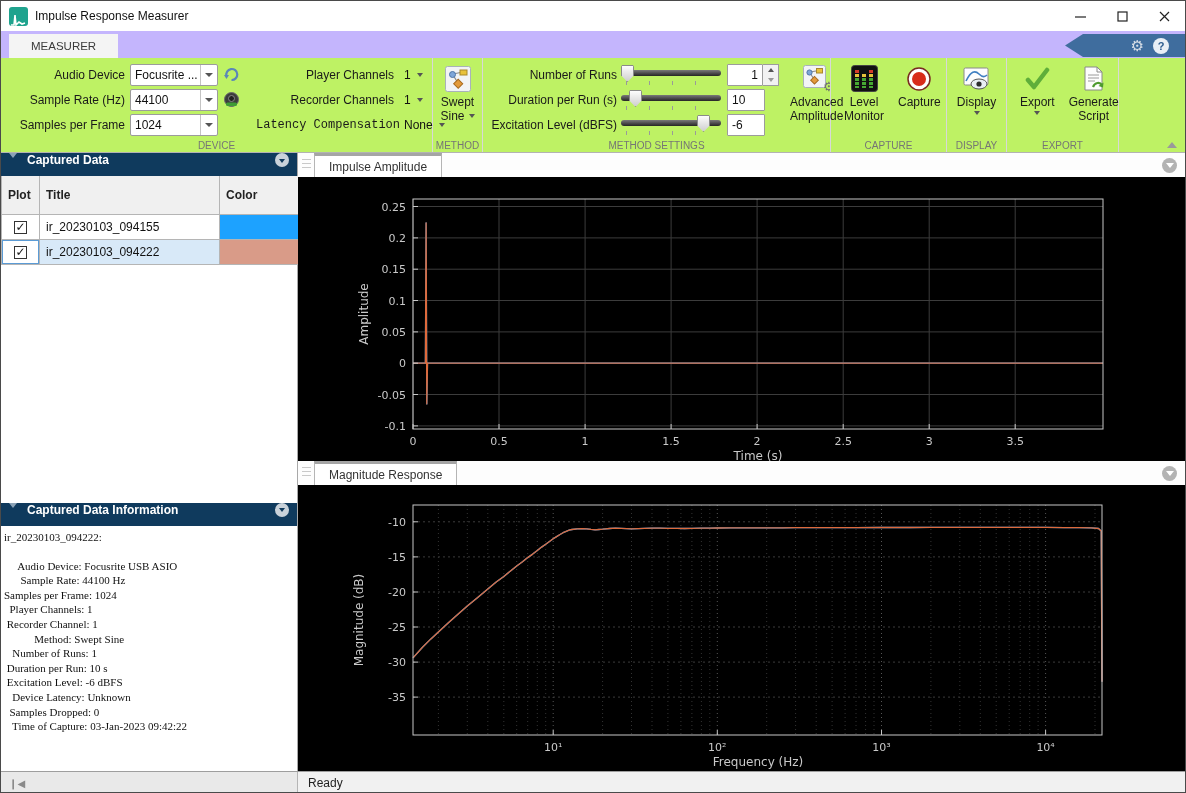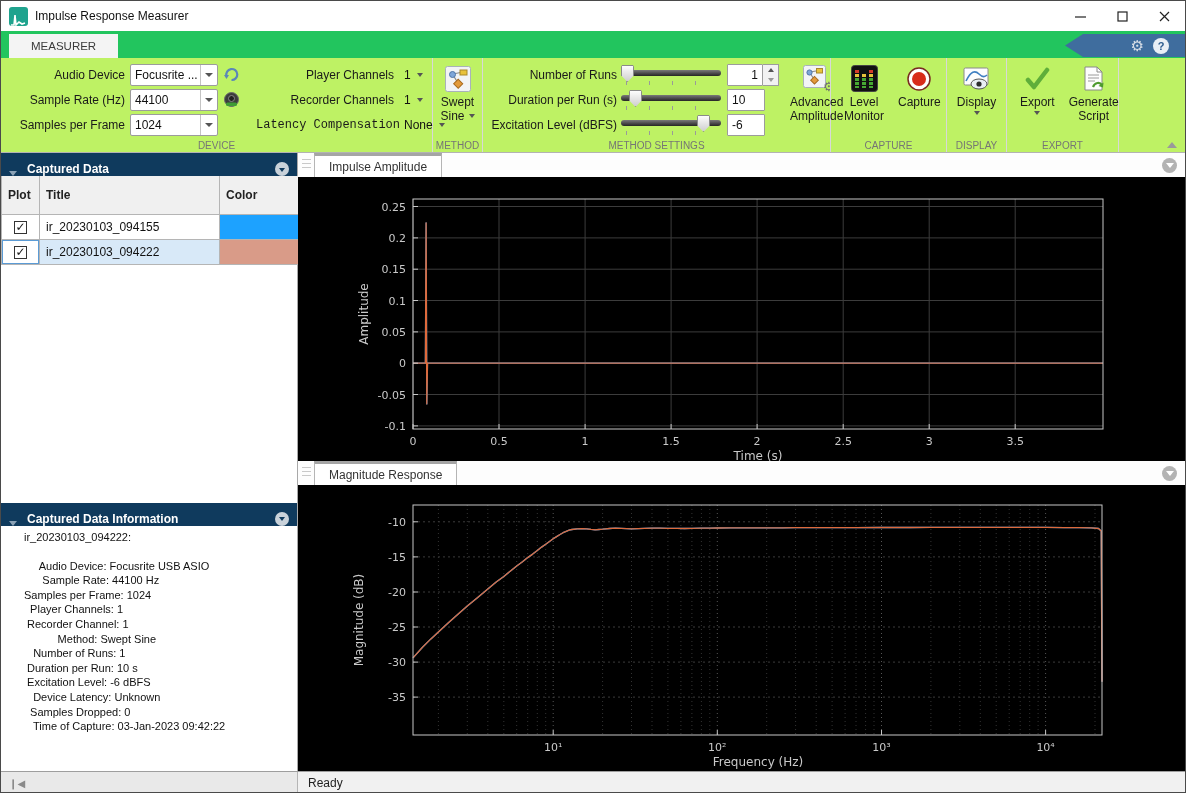--- a/index.html
+++ b/index.html
@@ -7,21 +7,21 @@
   body { font-family:"Liberation Sans",sans-serif; background:#fff; position:relative; overflow:hidden; border:1px solid #4a4a4a; }
 
   
   .titlebar { height:30px; background:#fff; display:flex; align-items:center; }
   .app-icon { width:19px; height:19px; margin:0 7px 0 8px; border-radius:3px; background:#1fa38e; display:flex; align-items:flex-end; justify-content:center; overflow:hidden; }
   .title-text { font-size:12px; color:#111; }
   .win-controls { margin-left:auto; display:flex; }
   .win-btn { width:42px; height:30px; display:flex; align-items:center; justify-content:center; font-size:13px; color:#222; }
 
   
-  .ribbon-tabs { height:27px; background:#22c55e; display:flex; align-items:flex-end; position:relative; }
+  .ribbon-tabs { height:27px; background:#c4b5fd; display:flex; align-items:flex-end; position:relative; }
   .ribbon-tab { height:24px; margin-left:8px; background:#f4f4f4; padding:0 22px; font-size:11.5px; color:#3a3a3a; display:flex; align-items:center; }
   .qab { position:absolute; right:0; top:3px; height:23px; width:120px; background:#3f6d9e; clip-path:polygon(0 50%, 18px 0, 100% 0, 100% 100%, 18px 100%); display:flex; align-items:center; justify-content:flex-end; gap:9px; padding-right:16px; }
   .qab-gear { color:#d6dde6; font-size:15px; line-height:1; }
   .qab-help { width:16px; height:16px; border-radius:50%; background:#e9eff6; color:#2d5c8f; font-size:11px; font-weight:bold; display:flex; align-items:center; justify-content:center; }
 
   .toolbar { height:95px; background:#bef264; border-bottom:1px solid #b3b3b3; display:flex; position:relative; }
   .section { position:relative; border-right:1px solid #d8d8d8; padding:4px 6px 15px; height:100%; }
   .sec-label { position:absolute; bottom:1px; left:0; right:0; text-align:center; font-size:10px; color:#757575; white-space:nowrap; }
   .rows { display:flex; flex-direction:column; }
   .row { display:flex; align-items:center; height:25px; }
@@ -47,35 +47,35 @@
 
   .big-row { display:flex; align-items:flex-start; height:100%; }
   .big-btn { display:flex; flex-direction:column; align-items:center; padding:3px 7px 0; font-size:12px; color:#1a1a1a; text-align:center; line-height:14px; white-space:nowrap; }
   .big-btn .bicon { width:27px; height:27px; display:flex; align-items:center; justify-content:center; margin-bottom:3px; }
   .drop-line { height:8px; display:flex; align-items:center; justify-content:center; }
   .collapse-ribbon { position:absolute; right:8px; bottom:4px; width:0; height:0; border-left:5px solid transparent; border-right:5px solid transparent; border-bottom:6px solid #9a9a9a; }
 
   
   .main { display:flex; height:618px; }
   .left-panel { width:297px; border-right:1px solid #a9a9a9; display:flex; flex-direction:column; background:#fff; }
-  .panel-header { height:23px; background:#0f3a5d; display:flex; align-items:flex-end; color:#fff; font-size:12px; font-weight:bold; padding:0 8px; flex:none; }
+  .panel-header { height:23px; background:#0f3a5d; display:flex; align-items:flex-start; color:#fff; font-size:12px; font-weight:bold; padding:0 8px; flex:none; }
   .ph-tri { width:0; height:0; border-left:4.5px solid transparent; border-right:4.5px solid transparent; border-top:5px solid #8ba2b6; margin-right:10px; }
   .ph-circle { margin-left:auto; width:14px; height:14px; border-radius:50%; background:#c9d2da; display:flex; align-items:center; justify-content:center; }
   .ph-circle .t { width:0; height:0; border-left:3.5px solid transparent; border-right:3.5px solid transparent; border-top:4.5px solid #0f3a5d; margin-top:1px; }
 
   table.cap { border-collapse:collapse; width:100%; table-layout:fixed; flex:none; }
   table.cap th { background:#f0f0f0; font-size:12px; font-weight:bold; color:#222; text-align:left; height:25px; padding:12px 6px; border:1px solid #b5b5b5; border-top:0; }
   table.cap td { height:25px; border:1px solid #b5b5b5; font-size:12px; color:#111; padding:0 6px; }
   .col-plot { width:38px; } .col-title { width:180px; } .col-color { width:79px; }
   .cb { width:13px; height:13px; border:1.4px solid #333; background:#fff; margin:0 auto; display:flex; align-items:center; justify-content:center; font-size:12px; line-height:1; color:#111; font-family:"DejaVu Sans",sans-serif; }
   td.sel-title { background:#d8e9f8; }
   td.sel-plot { box-shadow:inset 0 0 0 1px #5b9bd5; }
 
   .panel-fill { flex:1; background:#fff; }
-  .info-pre { flex:1; background:#fff; font-family:Liberation Sans, sans-serif; font-size:11px; line-height:14.6px; color:#111; padding:4px 3px; white-space:pre; overflow:hidden;margin-left:20px; }
+  .info-pre { flex:1; background:#fff; font-family:Liberation Serif, serif; font-size:11px; line-height:14.6px; color:#111; padding:4px 3px; white-space:pre; overflow:hidden; }
 
   .right-panel { width:888px; display:flex; flex-direction:column; }
   .ptabbar { height:24px; background:#fdfdfd; display:flex; align-items:stretch; flex:none; }
   .grip { width:12px; margin:4px 2px 4px 2px; background:repeating-linear-gradient(#c9c9c9 0 1px,transparent 1px 4px); background-size:9px 12px; background-repeat:no-repeat; background-position:center; }
   .ptab { border:1px solid #b5b5b5; border-top:3px solid #a5a5a5; border-bottom:none; background:#fff; font-size:12px; color:#333; display:flex; align-items:center; padding:0 14px; min-width:105px; }
   .ptab-circle { margin:auto 9px auto auto; width:15px; height:15px; border-radius:50%; background:#b3b3b3; display:flex; align-items:center; justify-content:center; }
   .ptab-circle .t { width:0; height:0; border-left:4px solid transparent; border-right:4px solid transparent; border-top:5px solid #fff; margin-top:1px; }
   .plot-wrap { background:#000; flex:none; }
 
   

